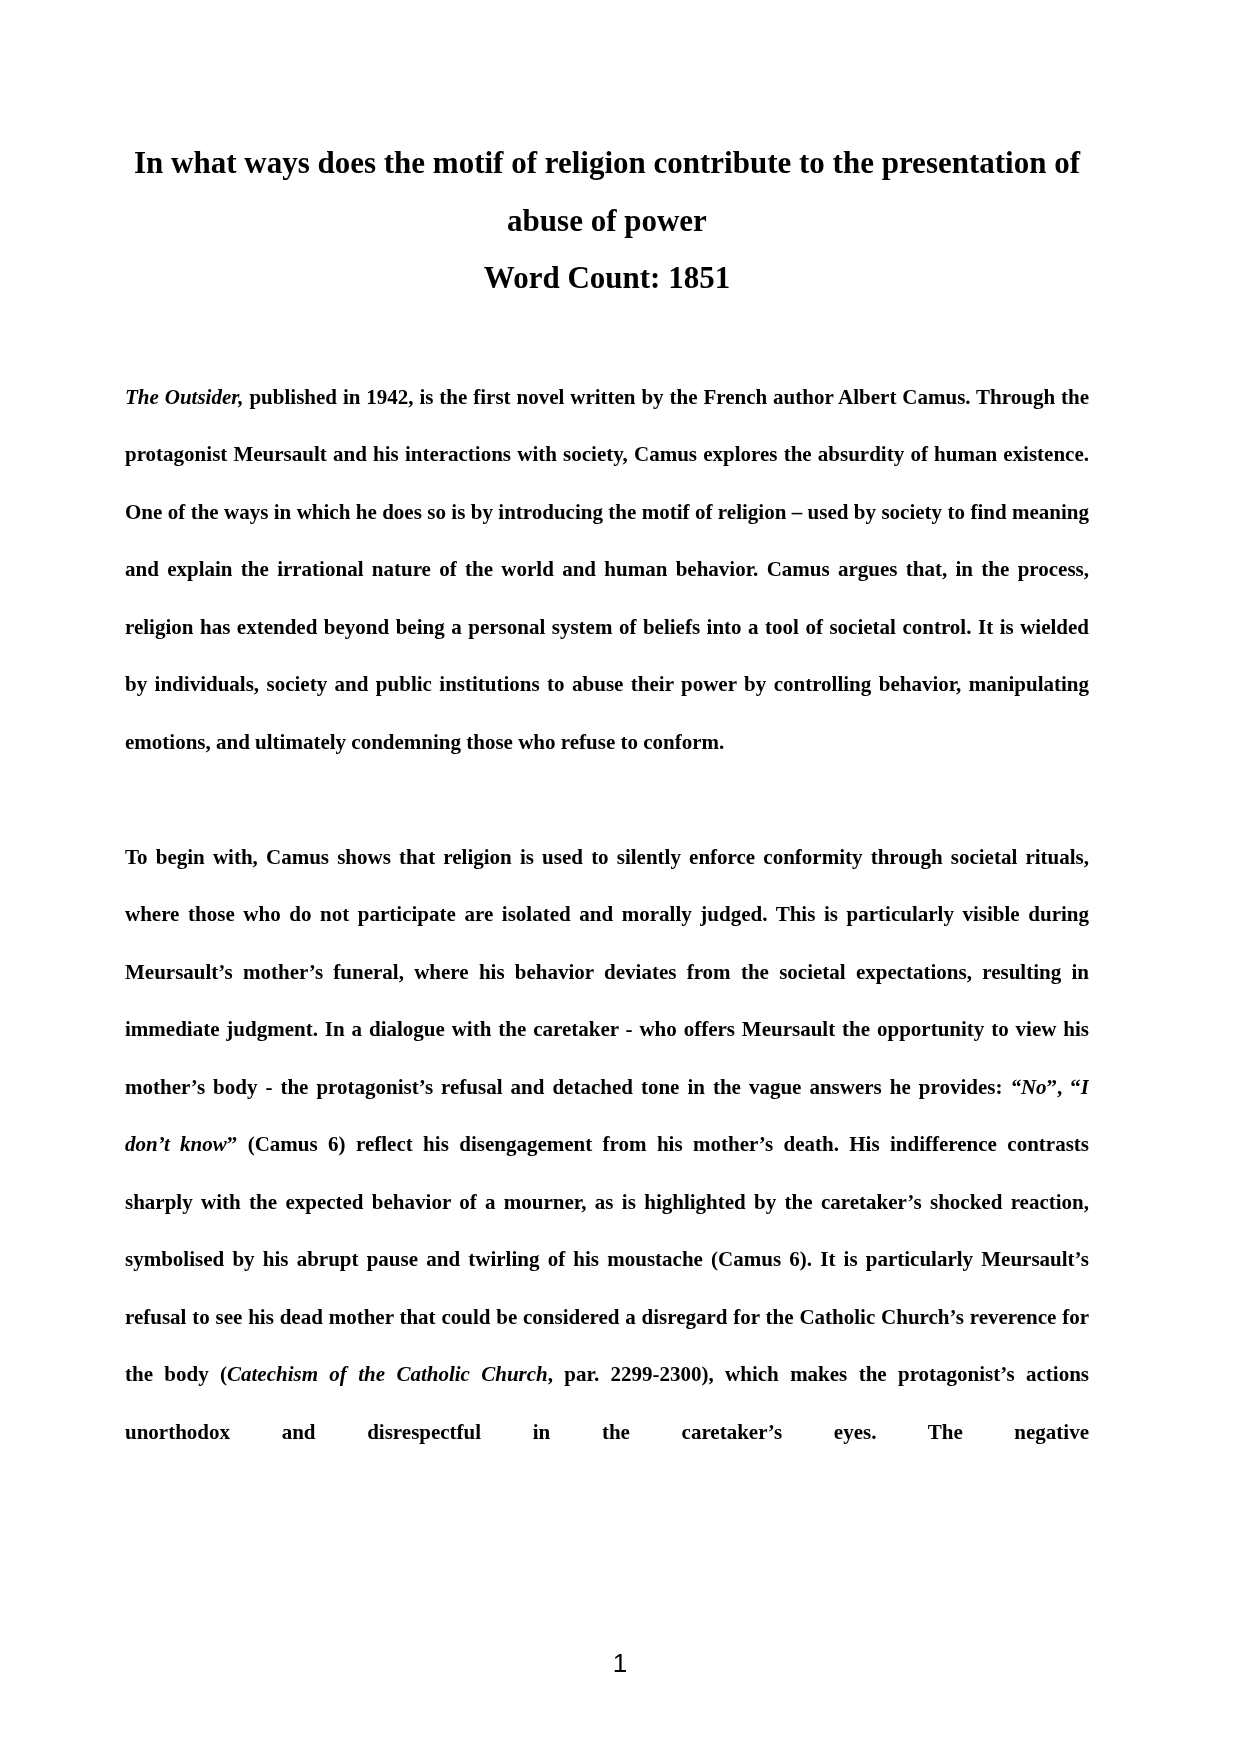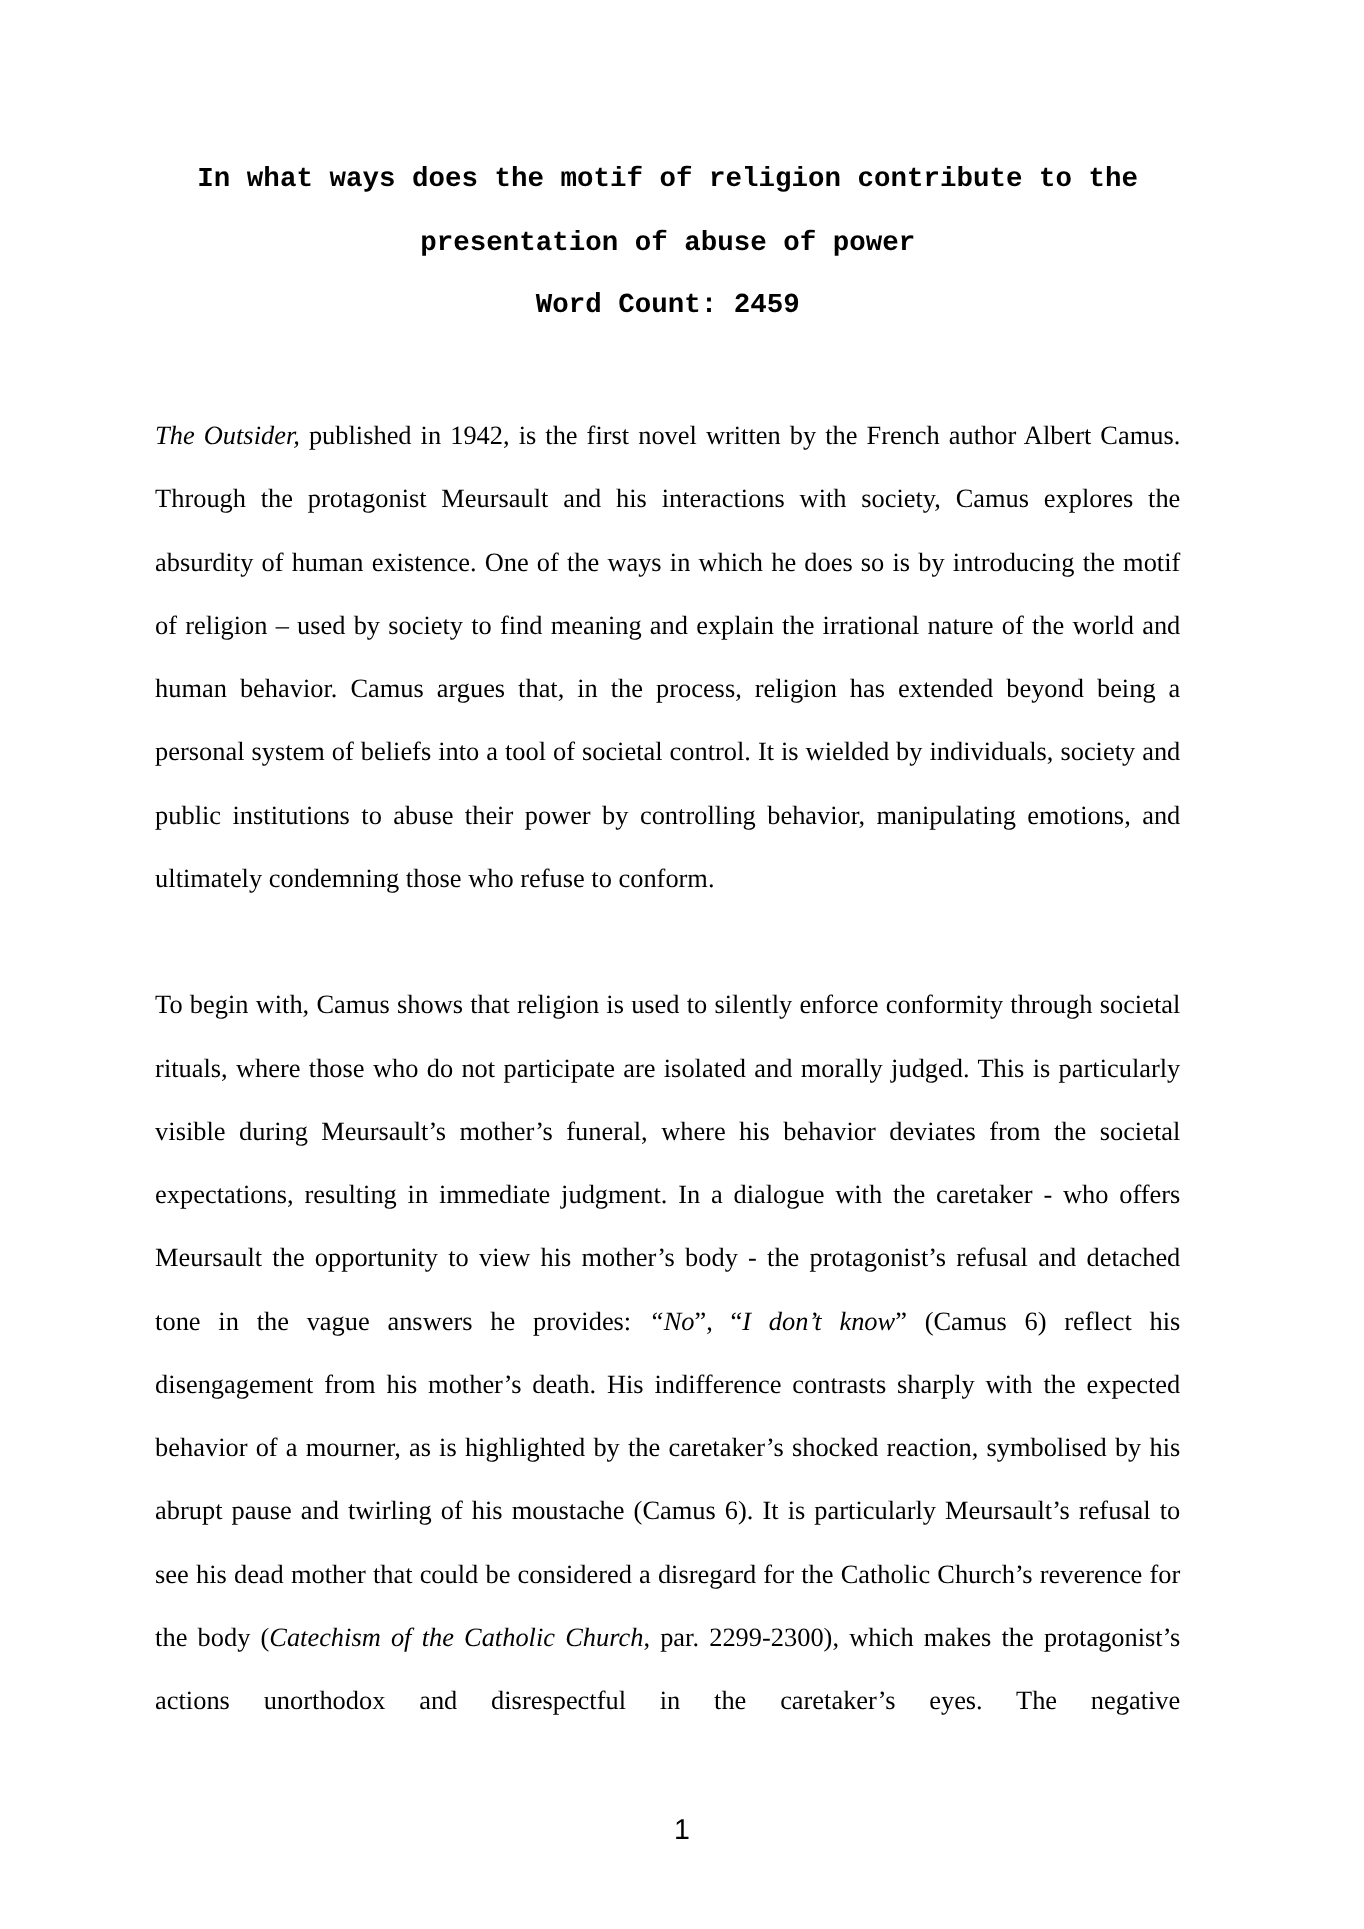--- a/index.html
+++ b/index.html
@@ -18,32 +18,32 @@
   }
   .doc-content {
     position: absolute;
     left: 125px;
     top: 134px;
     width: 964px;
     height: 1480px;
     overflow: hidden;
   }
   .doc-title {
-    font-size: 25px;
+    font-size: 31px;
     line-height: 57.5px;
     font-weight: bold;
     text-align: center;
-    font-family: Liberation Mono, monospace;
   }
   .title-line { display: block; }
   .doc-body p {
-    font-size: 24px;
+    font-size: 21px;
     line-height: 57.5px;
     text-align: justify;
-    margin: 16px;
+    margin: 0;
+    font-weight: bold;
   }
   .doc-body p.first { margin-top: 62px; }
   .doc-body p + p { margin-top: 57.5px; }
   .doc-body p.continues { text-align-last: justify; }
   .italic { font-style: italic; }
   .page-number {
     position: absolute;
     left: 0;
     top: 1648px;
     width: 100%;
@@ -53,21 +53,21 @@
     color: #000000;
   }
 </style>
 </head>
 <body>
 
 <div class="doc-page">
   <div class="doc-content">
     <div class="doc-title">
         <div class="title-line"><span>In what ways does the motif of religion contribute to the presentation of abuse of power</span></div>
-        <div class="title-line"><span>Word Count: 2459</span></div>
+        <div class="title-line"><span>Word Count: 1851</span></div>
       </div>
     <div class="doc-body">
         <p class="first"><span class="italic">The Outsider,</span><span> published in 1942, is the first novel written by the French author Albert Camus. Through the protagonist Meursault and his interactions with society, Camus explores the absurdity of human existence. One of the ways in which he does so is by introducing the motif of religion – used by society to find meaning and explain the irrational nature of the world and human behavior. Camus argues that, in the process, religion has extended beyond being a personal system of beliefs into a tool of societal control. It is wielded by individuals, society and public institutions to abuse their power by controlling behavior, manipulating emotions, and ultimately condemning those who refuse to conform.</span></p>
         <p class="continues"><span>To begin with, Camus shows that religion is used to silently enforce conformity through societal rituals, where those who do not participate are isolated and morally judged. This is particularly visible during Meursault’s mother’s funeral, where his behavior deviates from the societal expectations, resulting in immediate judgment. In a dialogue with the caretaker - who offers Meursault the opportunity to view his mother’s body - the protagonist’s refusal and detached tone in the vague answers he provides: </span><span class="italic">“No</span><span>”, “</span><span class="italic">I don’t know</span><span>” (Camus 6) reflect his disengagement from his mother’s death. His indifference contrasts sharply with the expected behavior of a mourner, as is highlighted by the caretaker’s shocked reaction, symbolised by his abrupt pause and twirling of his moustache (Camus 6). It is particularly Meursault’s refusal to see his dead mother that could be considered a disregard for the Catholic Church’s reverence for the body (</span><span class="italic">Catechism of the Catholic Church</span><span>, par. 2299-2300), which makes the protagonist’s actions unorthodox and disrespectful in the caretaker’s eyes. The negative</span></p>
       </div>
   </div>
   <div class="page-number">1</div>
 </div>
 
 </body></html>

